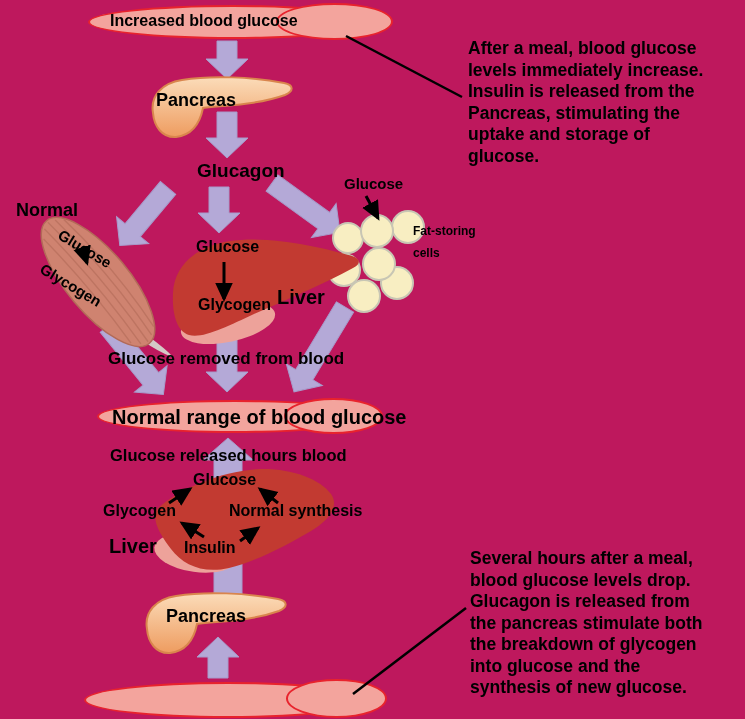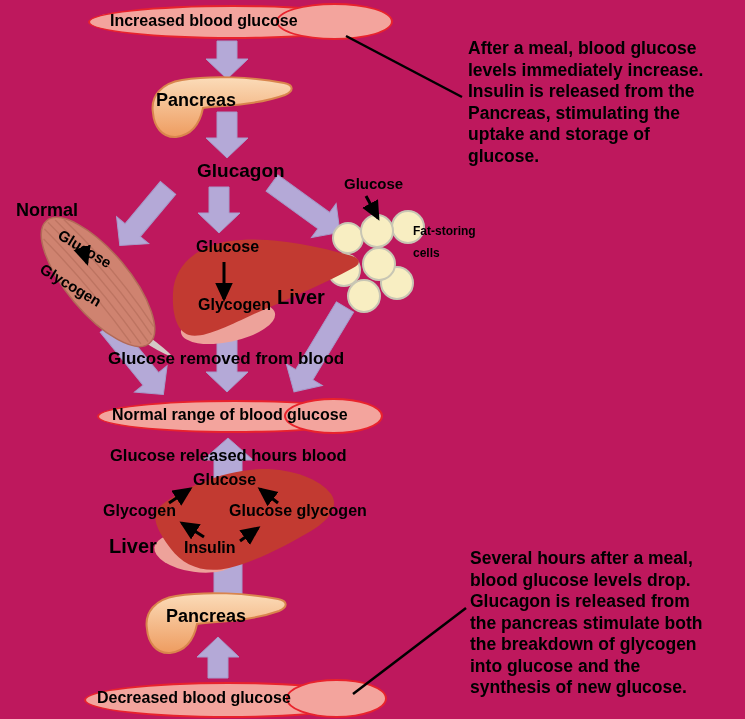--- a/index.html
+++ b/index.html
@@ -146,33 +146,32 @@
 
   <div class="lbl" style="left:196px;top:238px;font-size:16px;">Glucose</div>
   <div class="lbl" style="left:198px;top:296px;font-size:16px;">Glycogen</div>
   <div class="lbl" style="left:277px;top:286px;font-size:20px;">Liver</div>
 
   <div class="lbl" style="left:344px;top:175px;font-size:15px;">Glucose</div>
   <div class="lbl pre" style="left:413px;top:220px;font-size:12px;line-height:22px;">Fat-storing
 cells</div>
 
   <div class="lbl" style="left:108px;top:349px;font-size:17px;text-align:center;">Glucose removed from blood</div>
-  <div class="lbl" style="left:112px;top:406px;font-size:16px;">Normal range of blood glucose</div>
+  <div class="lbl" style="left:112px;top:406px;font-size:20px;">Normal range of blood glucose</div>
   <div class="lbl" style="left:110px;top:446px;font-size:16.5px;">Glucose released hours blood</div>
 
   <div class="lbl" style="left:193px;top:471px;font-size:16px;">Glucose</div>
   <div class="lbl" style="left:103px;top:502px;font-size:16px;">Glycogen</div>
-  <div class="lbl" style="left:229px;top:502px;font-size:16px;">Glucose glycogen</div>
+  <div class="lbl" style="left:229px;top:502px;font-size:16px;">Normal synthesis</div>
   <div class="lbl" style="left:109px;top:535px;font-size:20px;">Liver</div>
   <div class="lbl" style="left:184px;top:539px;font-size:16px;">Insulin</div>
 
   <div class="lbl" style="left:166px;top:606px;font-size:18px;">Pancreas</div>
   <div class="annotation" style="left:470px;top:548px;width:290px;">Several hours after a meal,
 blood glucose levels drop.
 Glucagon is released from
 the pancreas stimulate both
 the breakdown of glycogen
 into glucose and the
 synthesis of new glucose.</div>
 
-  <div class="lbl" style="left:97px;top:689px;font-size:16px;">Decreased blood glucose</div>
 
 </div>
 
 </body></html>

